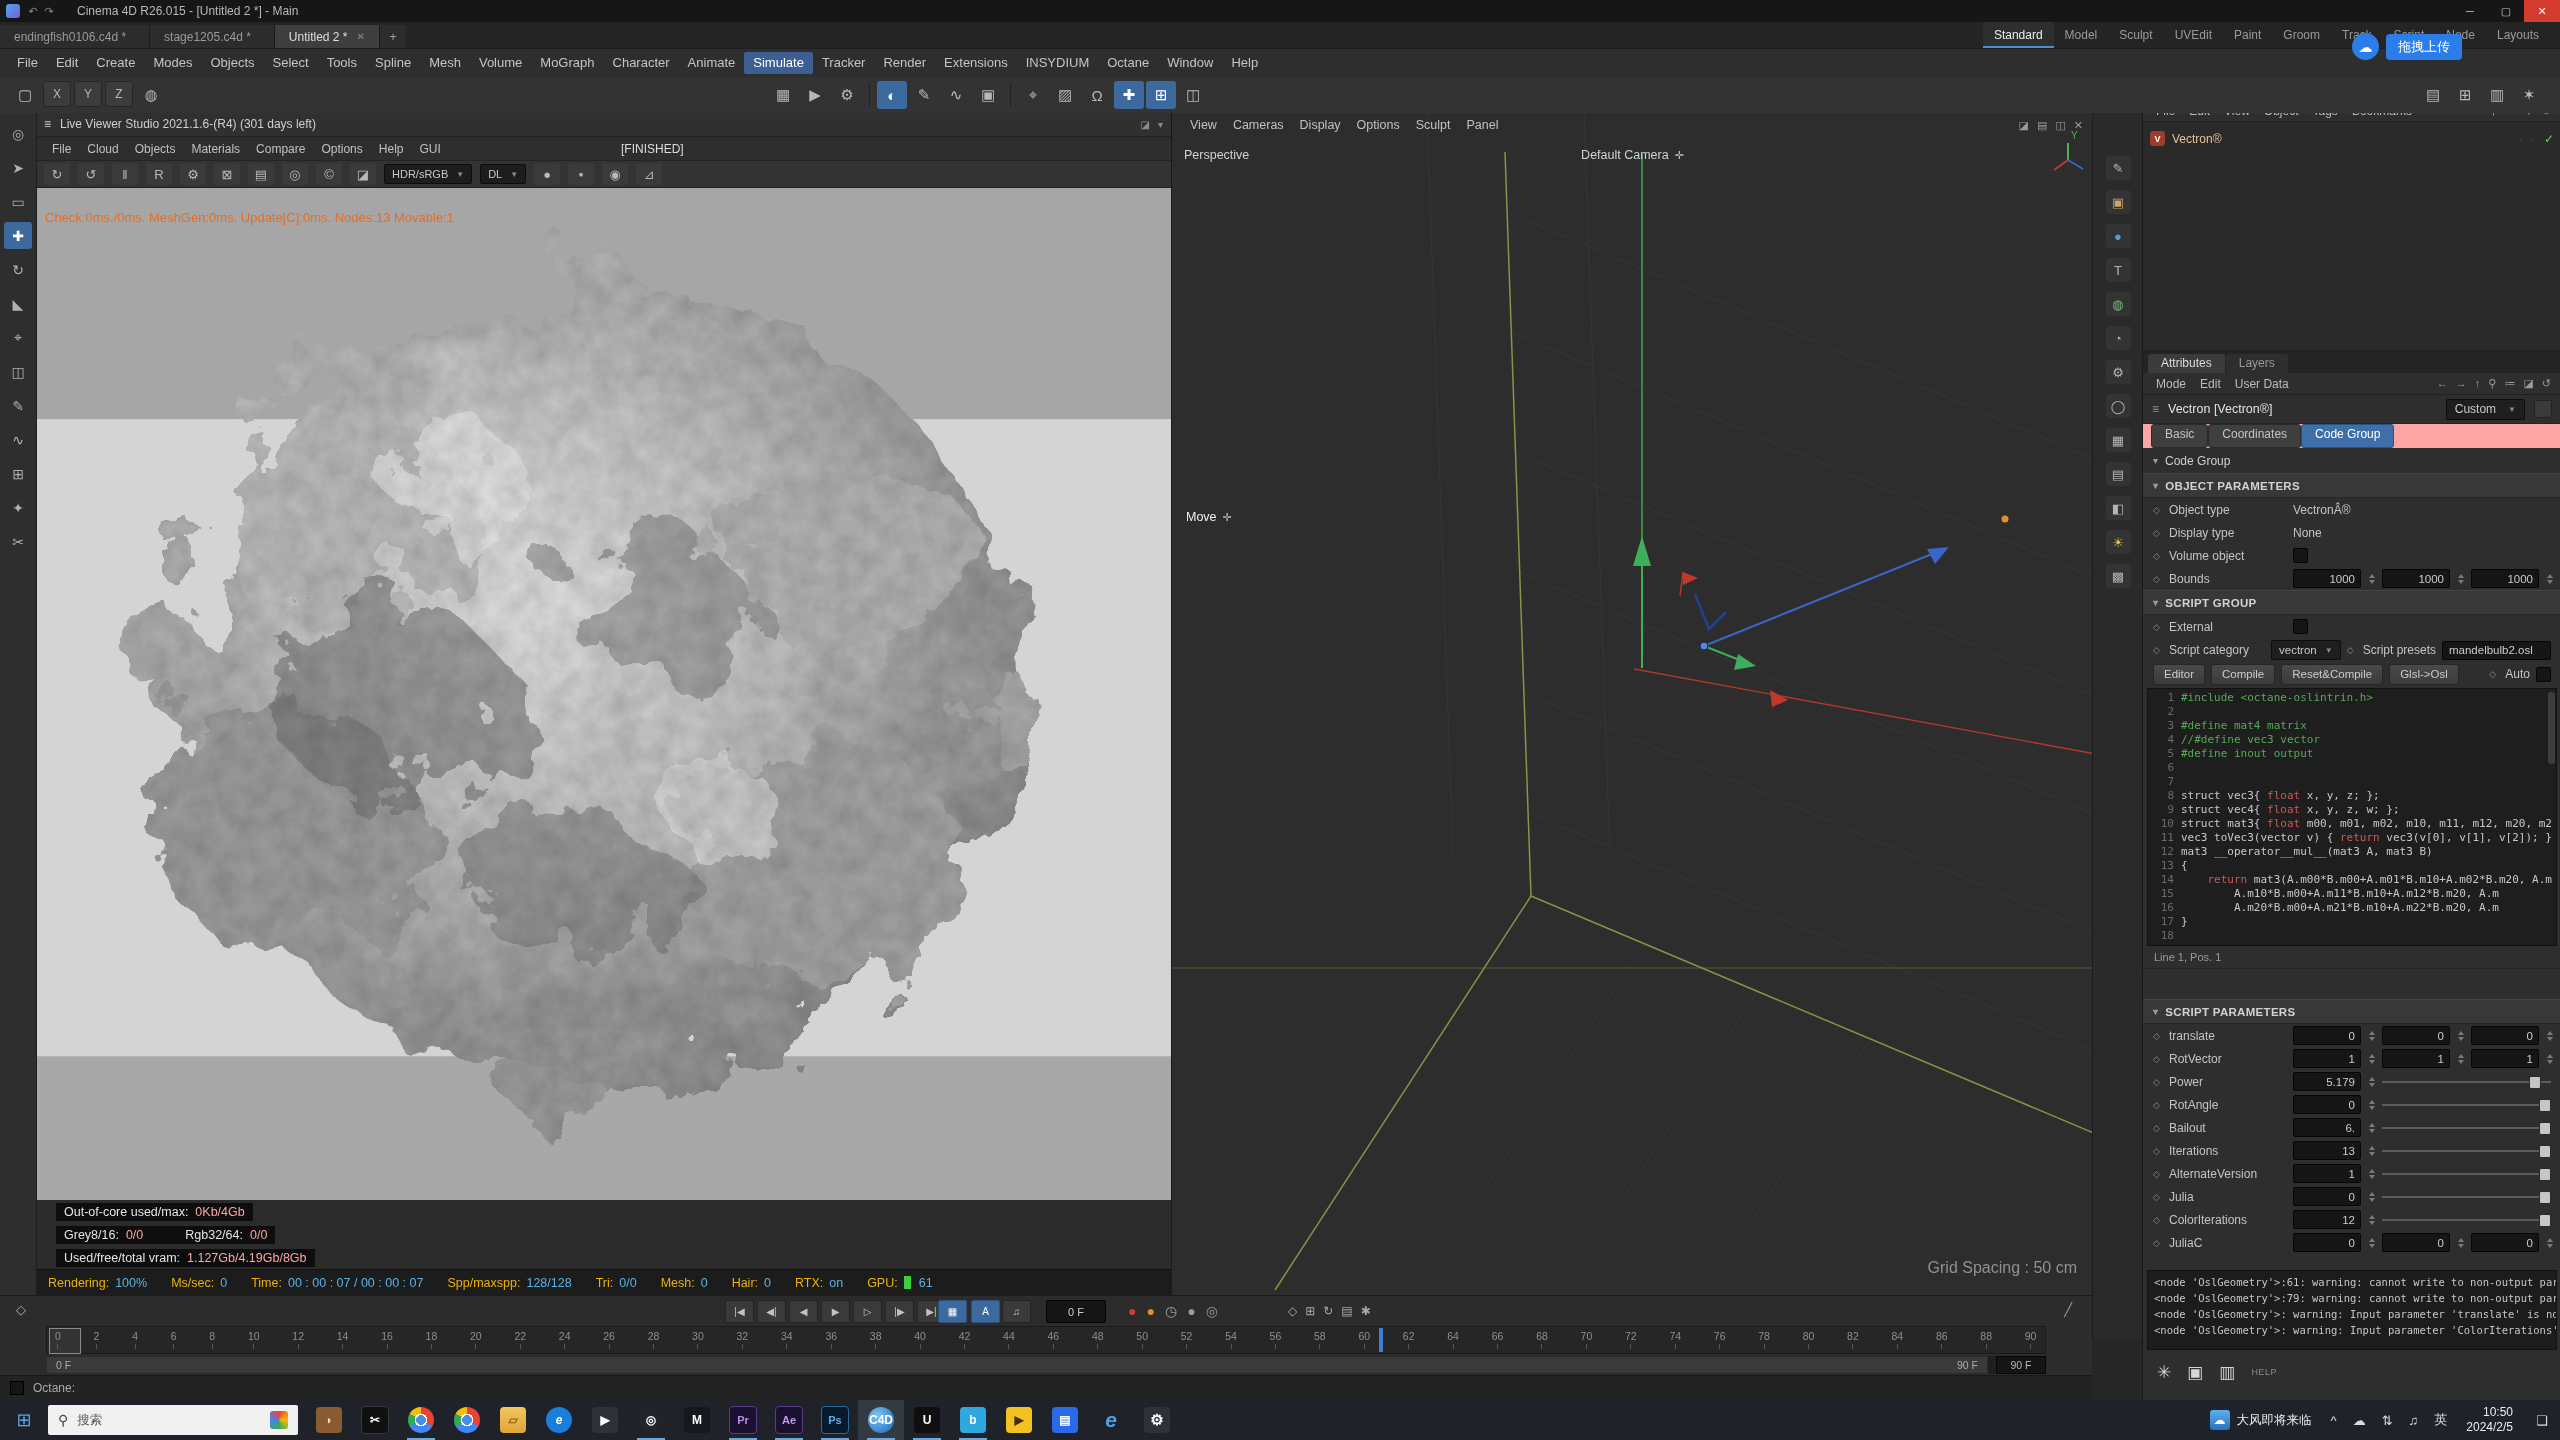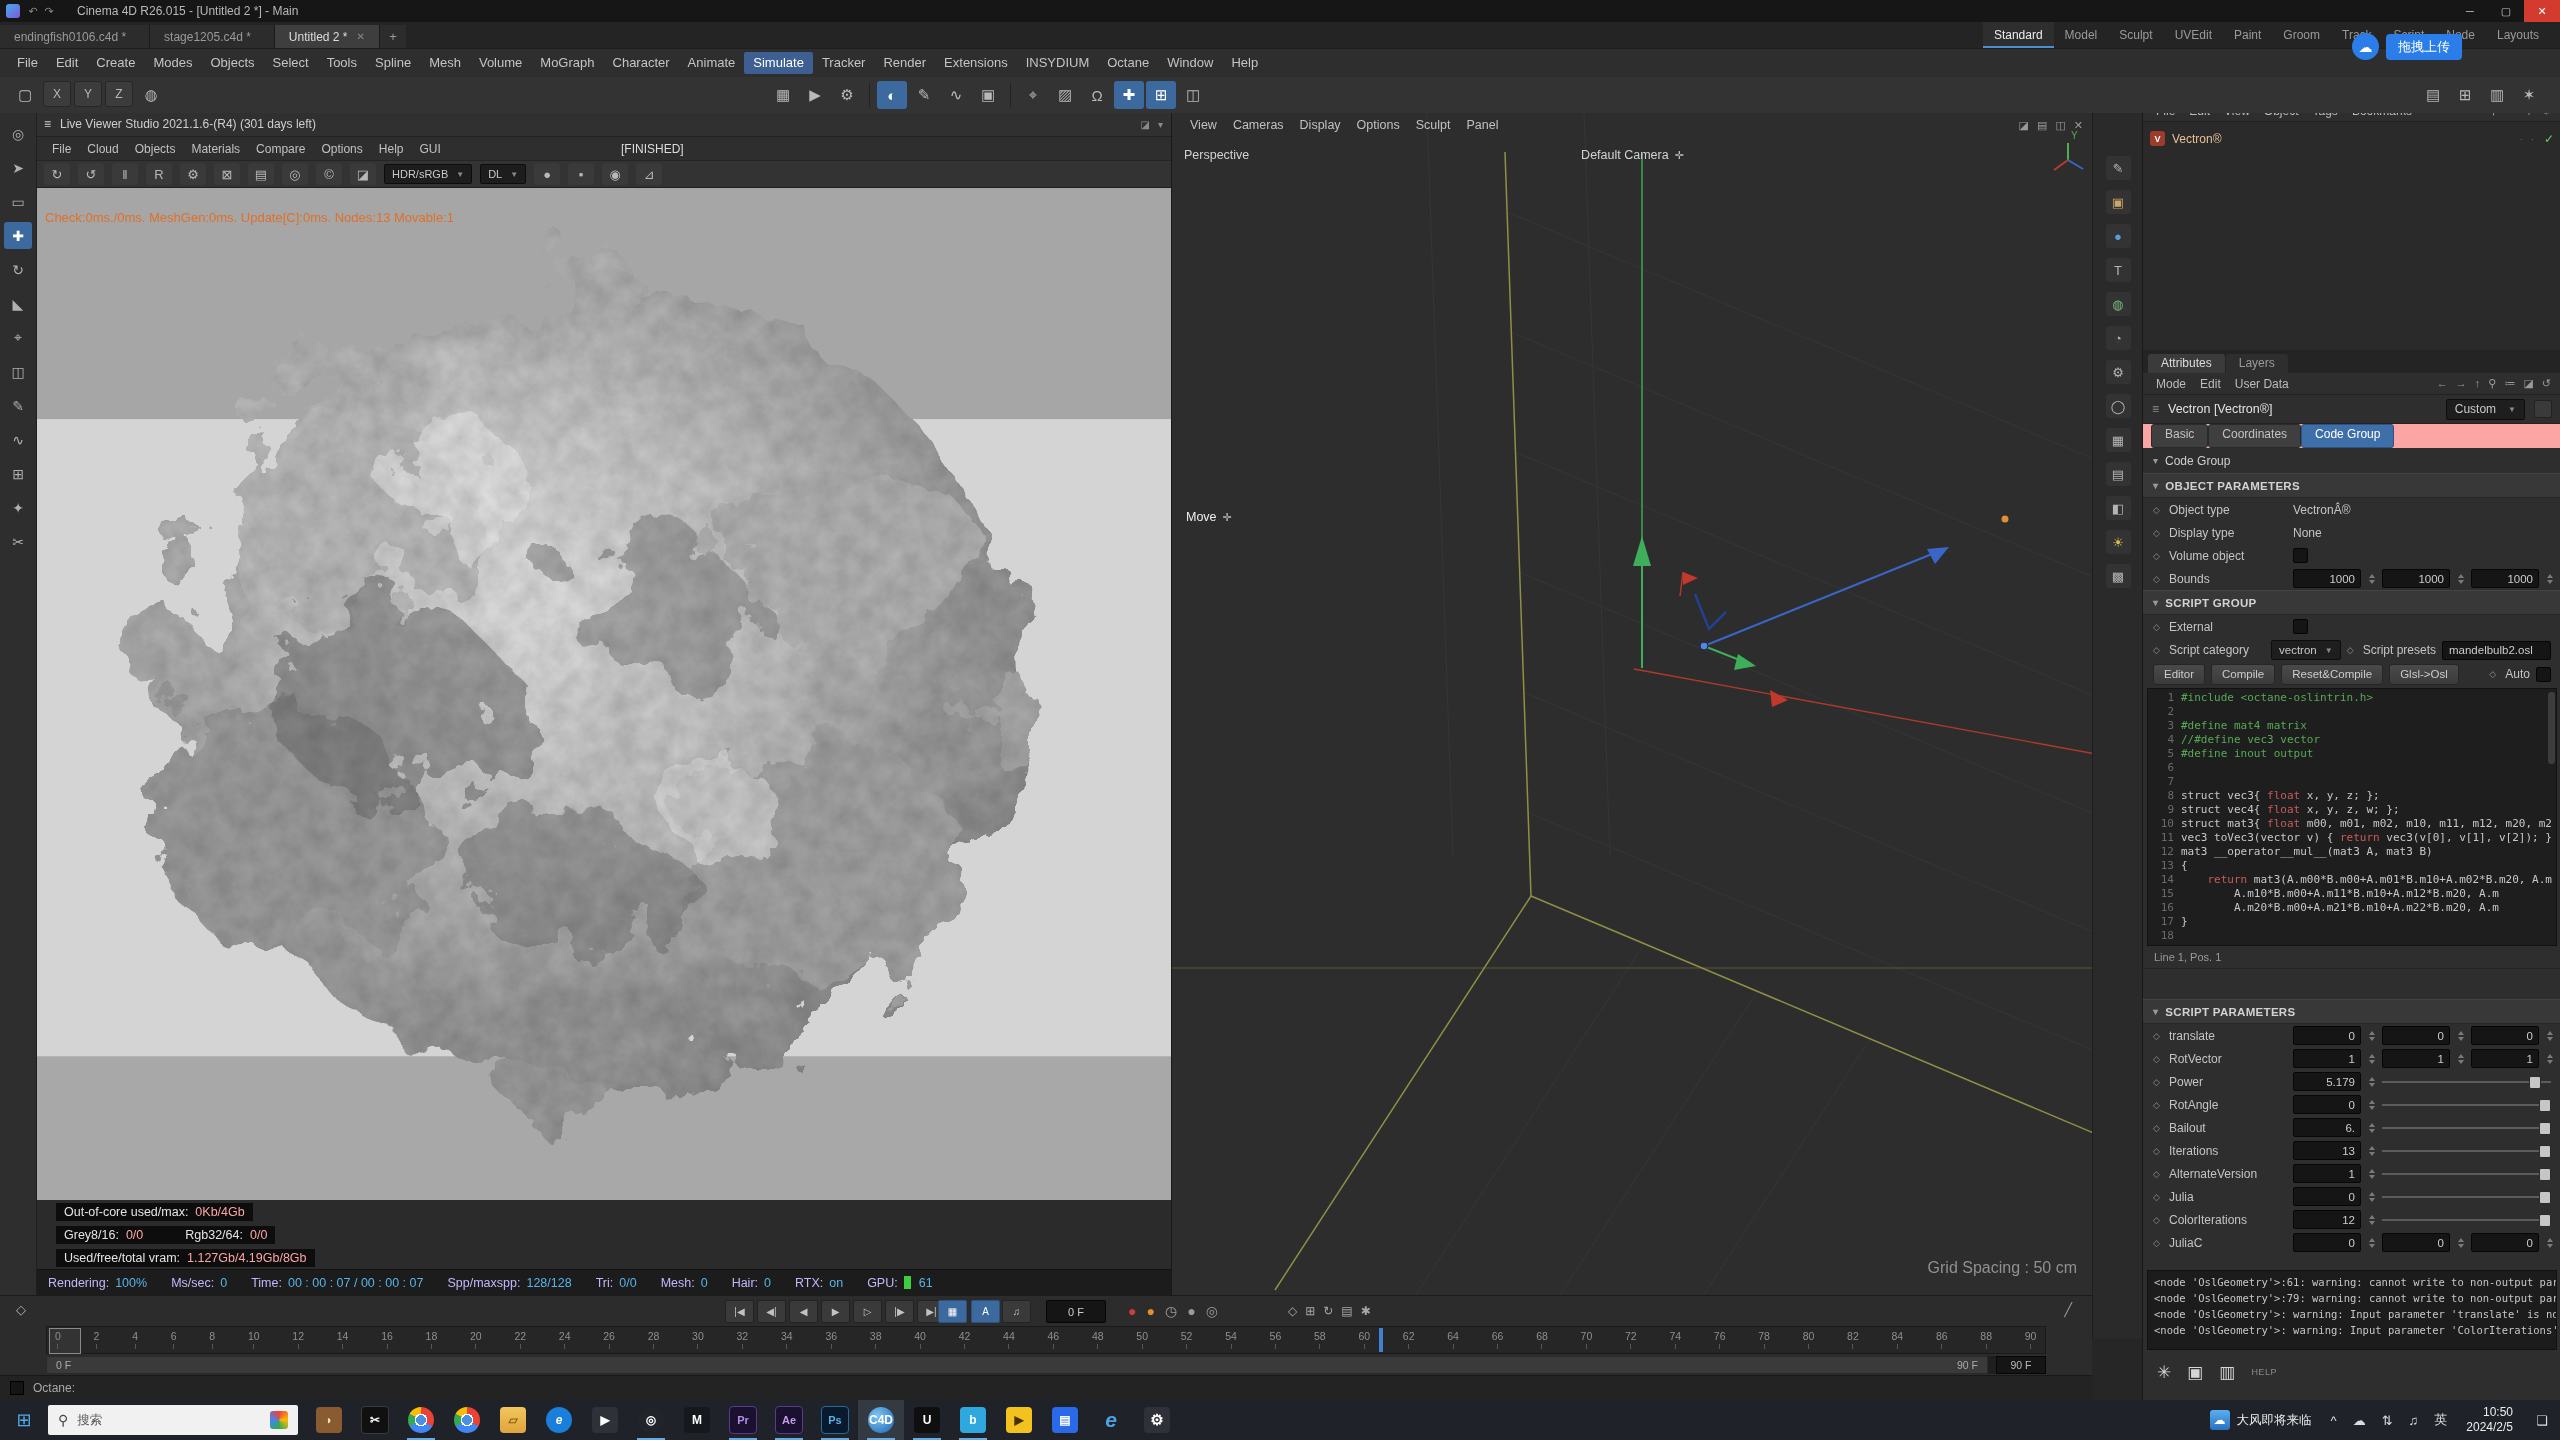--- a/index.html
+++ b/index.html
@@ -66,21 +66,21 @@
              align-items:center;gap:8px;color:#c8c8c8;font-size:11px;white-space:nowrap;}
   .lv-select .car{font-size:8px;color:#8a8a8a;}
   .lv-render{position:relative;flex:1;background:#9a9a9a;overflow:hidden;}
   .lv-render svg{position:absolute;inset:0;width:100%;height:100%;}
   .lv-warn{position:absolute;top:22px;left:9px;color:#e0702a;font-size:13px;z-index:2;white-space:nowrap;}
   .stat-row{height:23px;display:flex;align-items:center;padding:0 2px;background:#2b2b2b;font-size:12.5px;}
   .stat-chip{background:rgba(8,8,8,.85);padding:2px 8px;display:flex;gap:7px;white-space:nowrap;margin-left:18px;}
   .stat-label{color:#e4e4e4;} .stat-value{color:#fca5a5;} .stat-gap{width:28px;}
   .lv-status{height:25px;background:#1c1c1c;border-top:1px solid #131313;display:flex;align-items:center;gap:24px;padding:0 12px;font-size:12.5px;}
   .status-pair{display:flex;gap:6px;align-items:center;white-space:nowrap;}
-  .status-label{color:#c4b5fd;} .status-value{color:#56b4e8;}
+  .status-label{color:#eab308;} .status-value{color:#56b4e8;}
   .gpu-bar{width:7px;height:13px;background:#3ecf3e;margin-right:2px;}
 
   
   .viewport{position:absolute;left:1171px;top:112px;width:921px;height:1183px;background:#2d2d2d;border-left:1px solid #191919;overflow:hidden;z-index:3;}
   .vp-svg{position:absolute;inset:0;width:100%;height:100%;}
   .vp-header{position:absolute;top:0;left:0;right:0;height:26px;display:flex;align-items:center;padding:0 10px;font-size:12.5px;color:#c0c0c0;z-index:3;}
   .vp-menu-item{padding:0 8px;}
   .vp-header-icons{margin-left:auto;display:flex;gap:8px;color:#9a9a9a;font-size:11px;}
   .vp-float{position:absolute;color:#d2d2d2;font-size:12.5px;z-index:3;display:flex;gap:6px;align-items:center;white-space:nowrap;}
   .vp-persp{top:36px;left:12px;}

